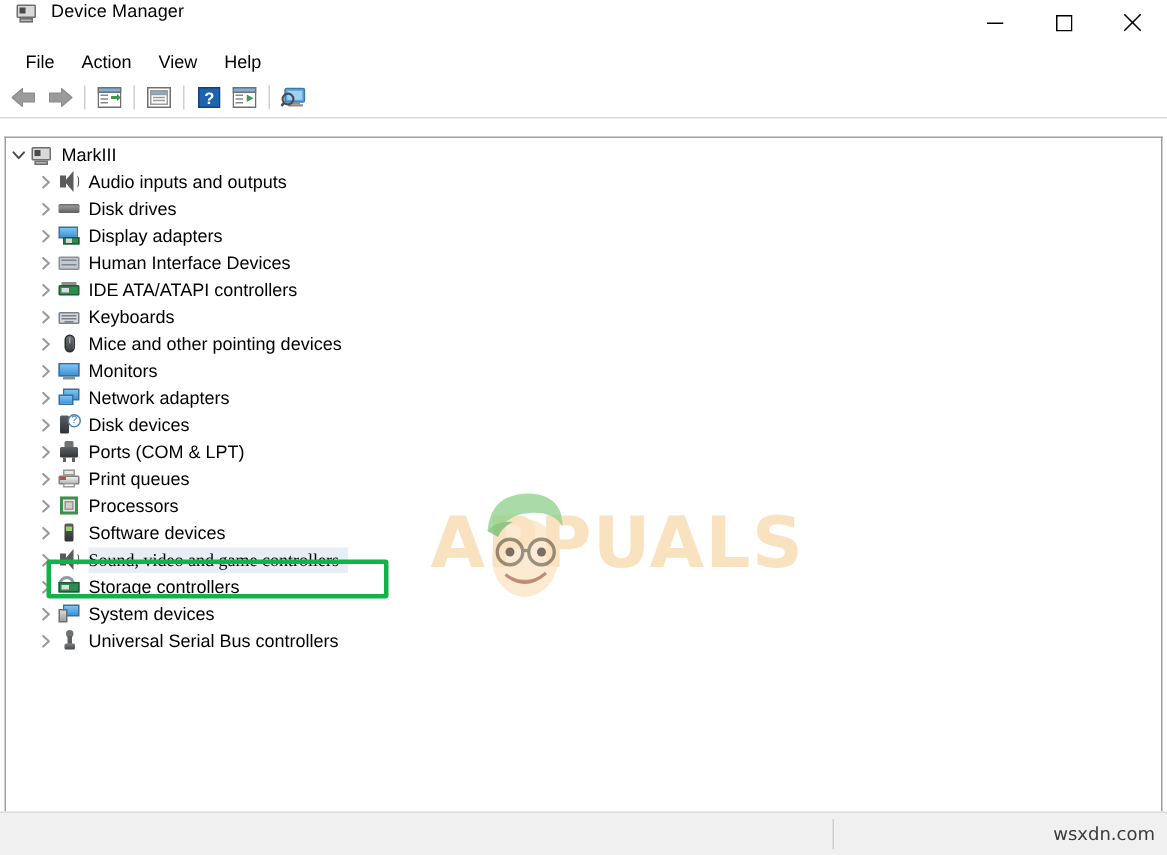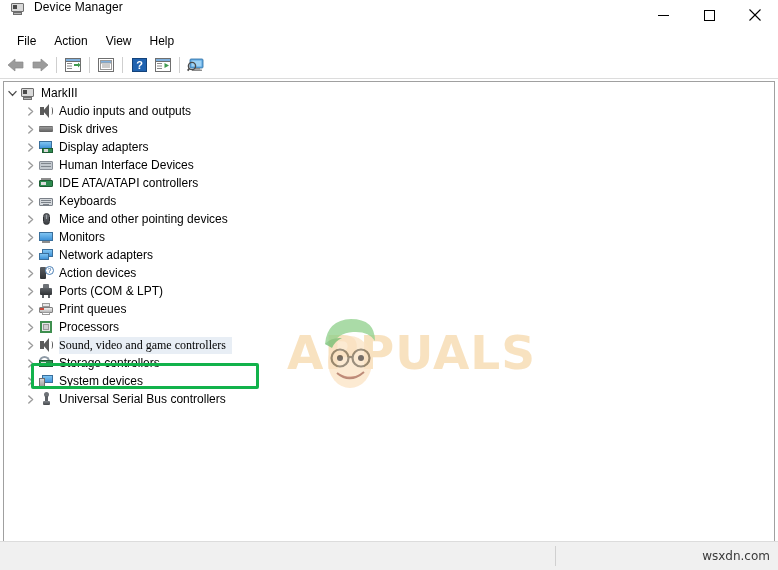--- a/index.html
+++ b/index.html
@@ -122,21 +122,21 @@
     width: 1px;
     height: 16px;
     background: #cfcfcf;
     margin: 0 4px;
   }
   .tb-btn svg { display: block; }
 
   
   .tree-panel {
     flex: 1;
-    margin: 2px 3px 0 3px;
+    margin: 12px 3px 0 3px;
     background: #ffffff;
     border: 1px solid #a0a0a0;
     border-bottom: none;
     position: relative;
     overflow: hidden;
   }
 
   .tree {
     position: relative;
     padding-top: 2px;
@@ -809,21 +809,21 @@
         <span class="chev">
           <svg width="9" height="9" viewBox="0 0 9 9">
               <path d="M2.8 1 L6.6 4.5 L2.8 8" fill="none" stroke="#9a9a9a" stroke-width="1.4" stroke-linecap="round" stroke-linejoin="round"></path>
             </svg>
         </span>
         <span class="ico ico-other">
           <span class="ic dev"></span>
             <span class="ic q">?</span>
         </span>
         <span class="lbl-wrap">
-            <span class="lbl">Action devices</span>
+            <span class="lbl">Disk devices</span>
           </span>
       </div>
 
       <div class="row" style="padding-left:18px">
         <span class="chev">
           <svg width="9" height="9" viewBox="0 0 9 9">
               <path d="M2.8 1 L6.6 4.5 L2.8 8" fill="none" stroke="#9a9a9a" stroke-width="1.4" stroke-linecap="round" stroke-linejoin="round"></path>
             </svg>
         </span>
         <span class="ico ico-port">
@@ -862,20 +862,34 @@
         </span>
         <span class="ico ico-cpu">
           <span class="ic chip"></span>
             <span class="ic core"></span>
         </span>
         <span class="lbl-wrap">
             <span class="lbl">Processors</span>
           </span>
       </div>
 
+      <div class="row" style="padding-left:18px">
+        <span class="chev">
+          <svg width="9" height="9" viewBox="0 0 9 9">
+              <path d="M2.8 1 L6.6 4.5 L2.8 8" fill="none" stroke="#9a9a9a" stroke-width="1.4" stroke-linecap="round" stroke-linejoin="round"></path>
+            </svg>
+        </span>
+        <span class="ico ico-soft">
+          <span class="ic d"></span>
+            <span class="ic g"></span>
+        </span>
+        <span class="lbl-wrap">
+            <span class="lbl">Software devices</span>
+          </span>
+      </div>
 
       <div class="row selected" style="padding-left:18px">
         <span class="chev">
           <svg width="9" height="9" viewBox="0 0 9 9">
               <path d="M2.8 1 L6.6 4.5 L2.8 8" fill="none" stroke="#9a9a9a" stroke-width="1.4" stroke-linecap="round" stroke-linejoin="round"></path>
             </svg>
         </span>
         <span class="ico ico-speaker">
           <span class="ic body"></span>
             <span class="ic cone"></span>

